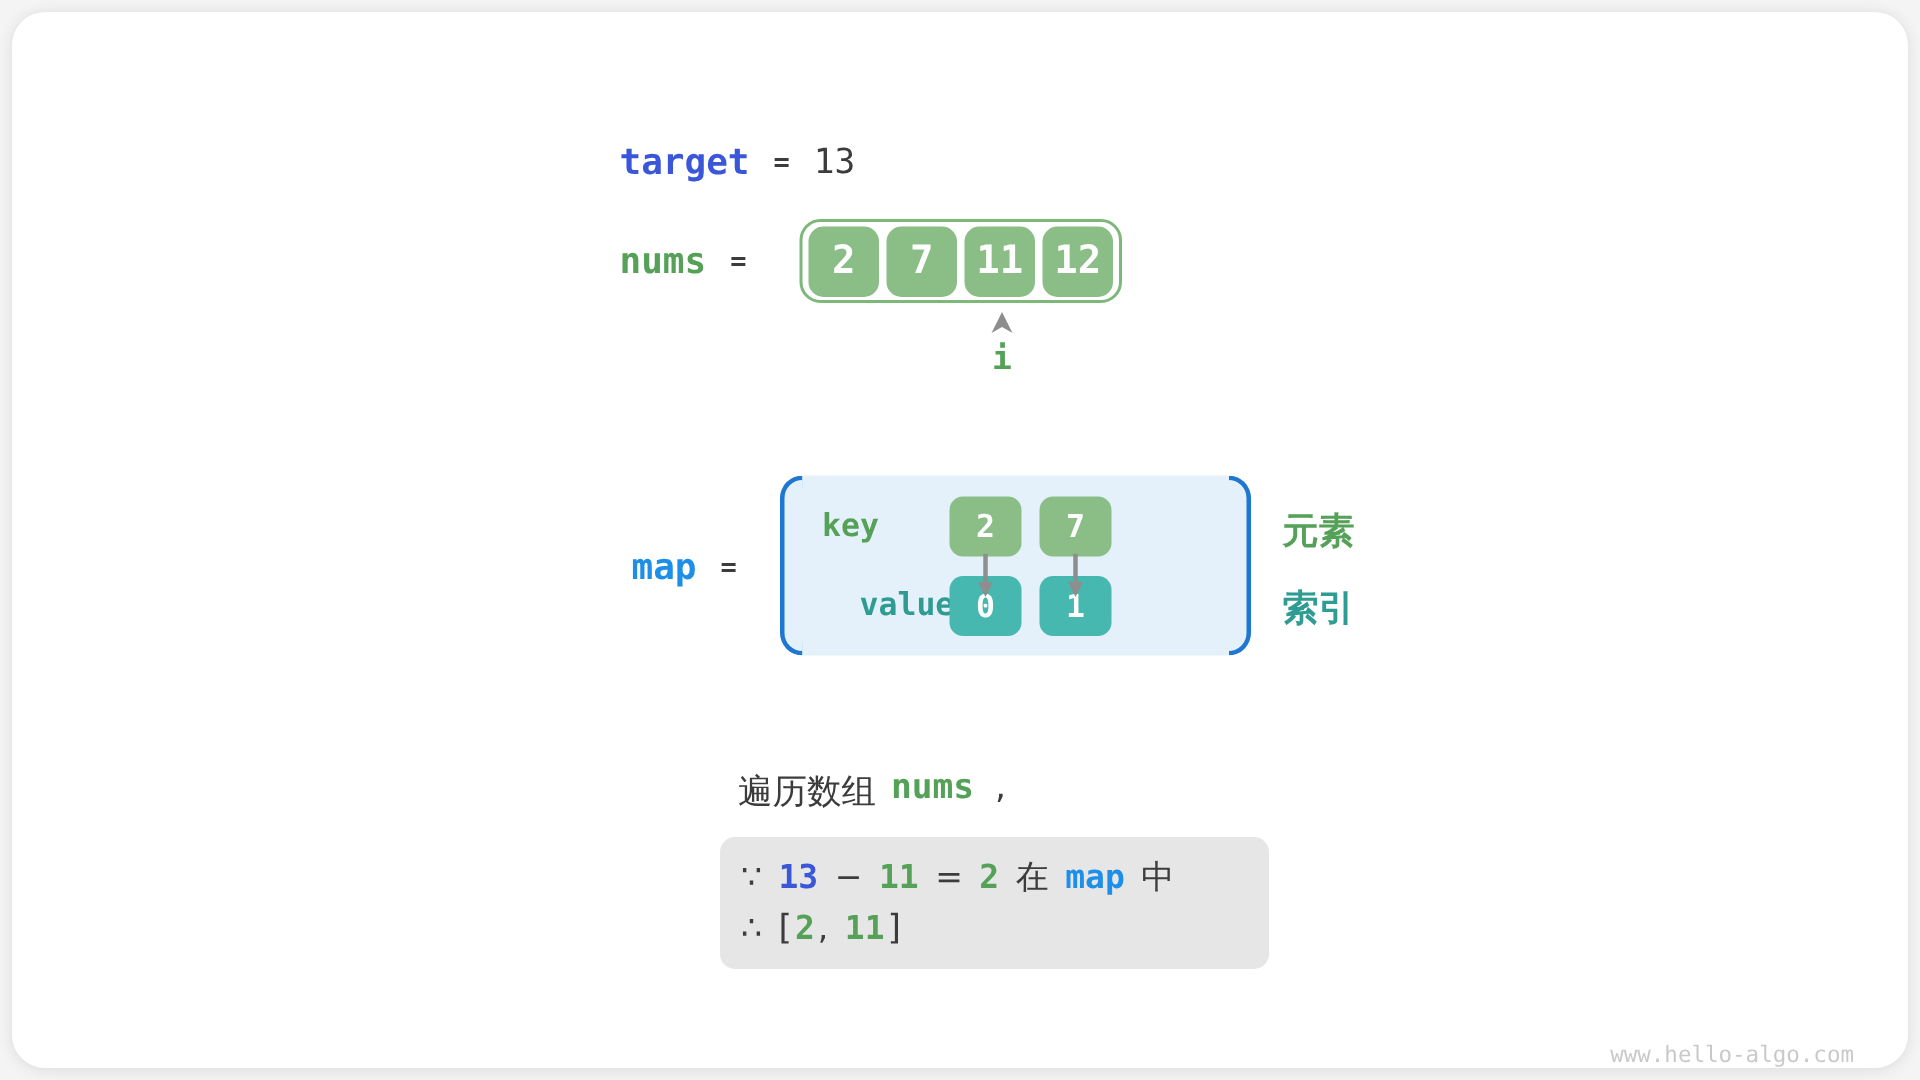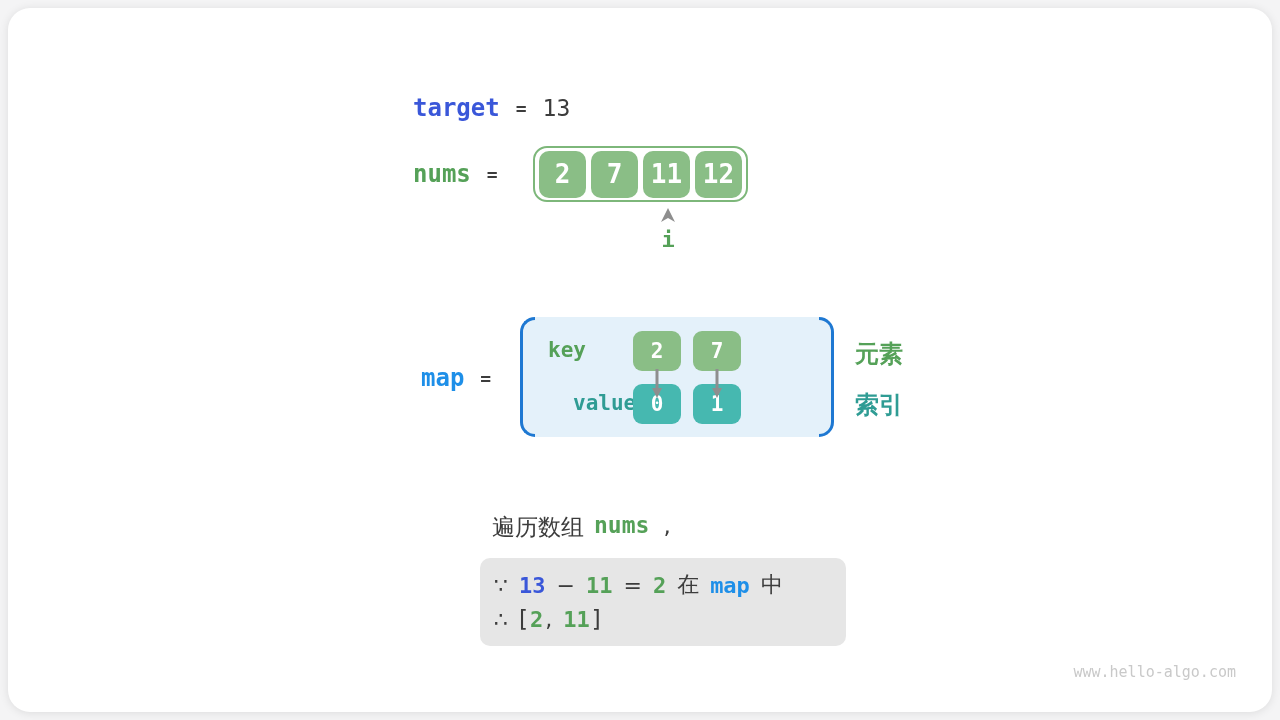--- a/index.html
+++ b/index.html
@@ -77,21 +77,21 @@
   }
   .dline{height:34px;display:flex;align-items:center;}
   .seg{margin-right:11px;white-space:pre;}
   .seg.tight{margin-right:2px;}
   .num-blue{font-family:"DejaVu Sans Mono","Liberation Mono",monospace;font-weight:bold;color:var(--royal-blue);}
   .num-green{font-family:"DejaVu Sans Mono","Liberation Mono",monospace;font-weight:bold;color:var(--green-text);}
   .code-blue{font-family:"DejaVu Sans Mono","Liberation Mono",monospace;font-weight:bold;color:var(--bright-blue);}
   .bracket-char{font-size:23px;}
   
   .watermark{
-    position:absolute;right:44px;bottom:39px;
+    position:absolute;right:44px;bottom:8px;
     font-family:"DejaVu Sans Mono","Liberation Mono",monospace;font-size:15px;color:var(--watermark);
   }
 </style>
 </head>
 <body>
 
 <div class="card"></div>
 
 <div class="target-row">
   <span class="kw-target">target</span>

